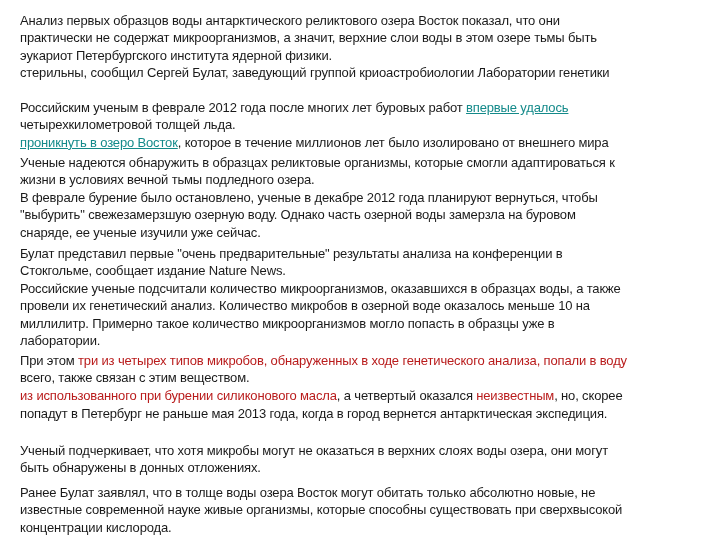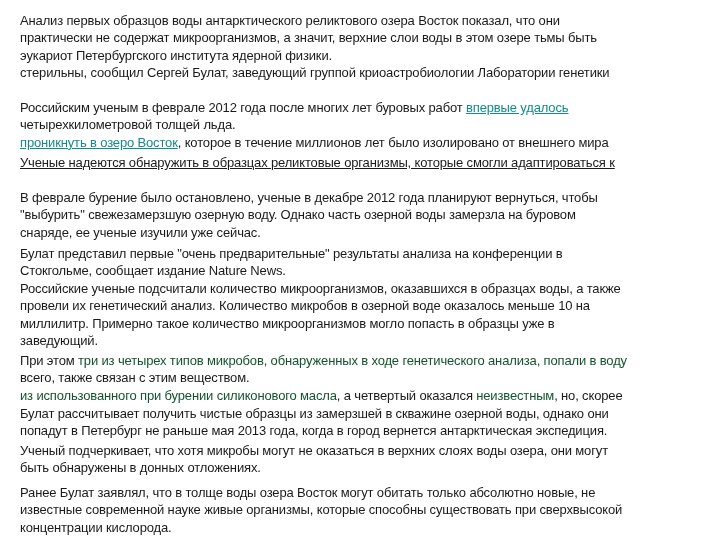--- a/index.html
+++ b/index.html
@@ -9,70 +9,70 @@
       font-size: 13px; color: #1a1a1a;
       letter-spacing: -0.15px;
     }
     .page { position: relative; width: 720px; height: 540px; }
     .para {
       position: absolute; left: 20px; width: 690px;
       line-height: 17.4px; margin: 0;
     }
     .line { display: block; white-space: nowrap; }
     .link { color: #148a8a; text-decoration: underline; text-align: center; }
-    .red { color: #14532d; }
+    .red { color: #b91c1c; }
   </style>
 </head>
 <body>
 
 <div class="page">
 
   <p class="para" style="top:12px;">
     <span class="line">Анализ первых образцов воды антарктического реликтового озера Восток показал, что они</span>
     <span class="line">практически не содержат микроорганизмов, а значит, верхние слои воды в этом озере тьмы быть</span>
     <span class="line">эукариот Петербургского института ядерной физики.</span>
     <span class="line">стерильны, сообщил Сергей Булат, заведующий группой криоастробиологии Лаборатории генетики</span>
   </p>
 
   <p class="para" style="top:99px;">
     <span class="line"><span>Российским ученым в феврале 2012 года после многих лет буровых работ </span><a class="link">впервые удалось</a></span>
     <span class="line">четырехкилометровой толщей льда.</span>
     <span class="line"><a class="link">проникнуть в озеро Восток</a><span>, которое в течение миллионов лет было изолировано от внешнего мира</span></span>
   </p>
 
-  <p class="para" style="top:154px;text-decoration:underline;">
+  <p class="para" style="top:154px;">
     <span class="line">Ученые надеются обнаружить в образцах реликтовые организмы, которые смогли адаптироваться к</span>
+    <span class="line">жизни в условиях вечной тьмы подледного озера.</span>
   </p>
 
   <p class="para" style="top:189px;">
     <span class="line">В феврале бурение было остановлено, ученые в декабре 2012 года планируют вернуться, чтобы</span>
     <span class="line">"выбурить" свежезамерзшую озерную воду. Однако часть озерной воды замерзла на буровом</span>
     <span class="line">снаряде, ее ученые изучили уже сейчас.</span>
   </p>
 
   <p class="para" style="top:245px;">
     <span class="line">Булат представил первые "очень предварительные" результаты анализа на конференции в</span>
     <span class="line">Стокгольме, сообщает издание Nature News.</span>
   </p>
 
   <p class="para" style="top:280px;">
     <span class="line">Российские ученые подсчитали количество микроорганизмов, оказавшихся в образцах воды, а также</span>
     <span class="line">провели их генетический анализ. Количество микробов в озерной воде оказалось меньше 10 на</span>
     <span class="line">миллилитр. Примерно такое количество микроорганизмов могло попасть в образцы уже в</span>
-    <span class="line">заведующий.</span>
+    <span class="line">лаборатории.</span>
   </p>
 
   <p class="para" style="top:352px;">
     <span class="line"><span>При этом </span><span class="red">три из четырех типов микробов, обнаруженных в ходе генетического анализа, попали в воду</span></span>
     <span class="line">всего, также связан с этим веществом.</span>
     <span class="line"><span class="red">из использованного при бурении силиконового масла</span><span>, а четвертый оказался </span><span class="red">неизвестным</span><span>, но, скорее</span></span>
   </p>
 
   <p class="para" style="top:405px;">
-    <span class="line">Булат рассчитывает получить чистые образцы из замерзшей в скважине озерной воды, однако они</span>
     <span class="line">попадут в Петербург не раньше мая 2013 года, когда в город вернется антарктическая экспедиция.</span>
   </p>
 
   <p class="para" style="top:442px;">
     <span class="line">Ученый подчеркивает, что хотя микробы могут не оказаться в верхних слоях воды озера, они могут</span>
     <span class="line">быть обнаружены в донных отложениях.</span>
   </p>
 
   <p class="para" style="top:484px;">
     <span class="line">Ранее Булат заявлял, что в толще воды озера Восток могут обитать только абсолютно новые, не</span>

